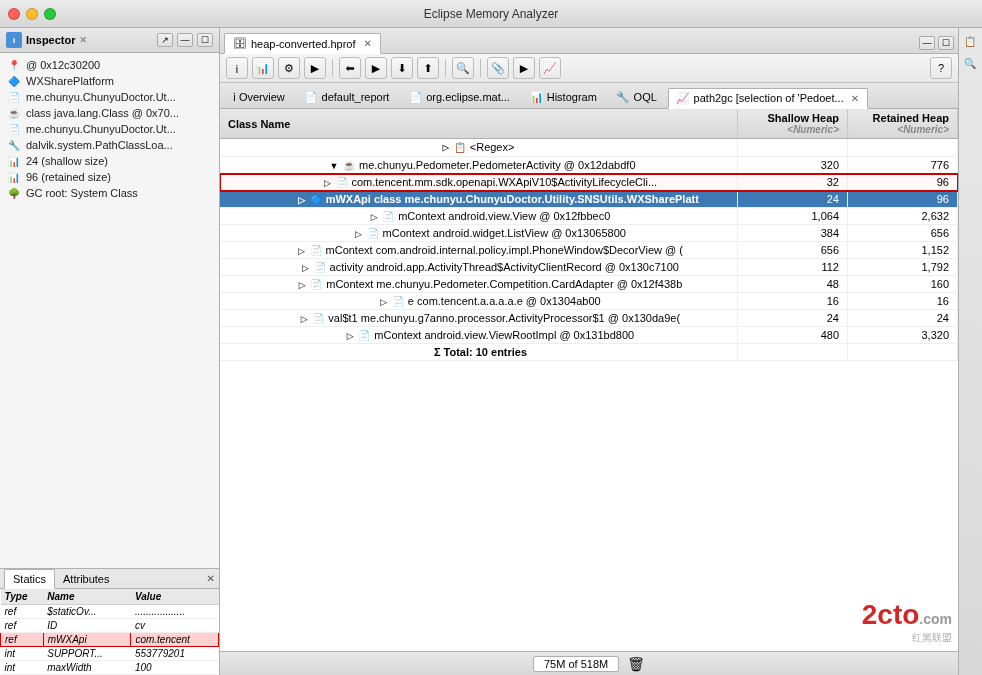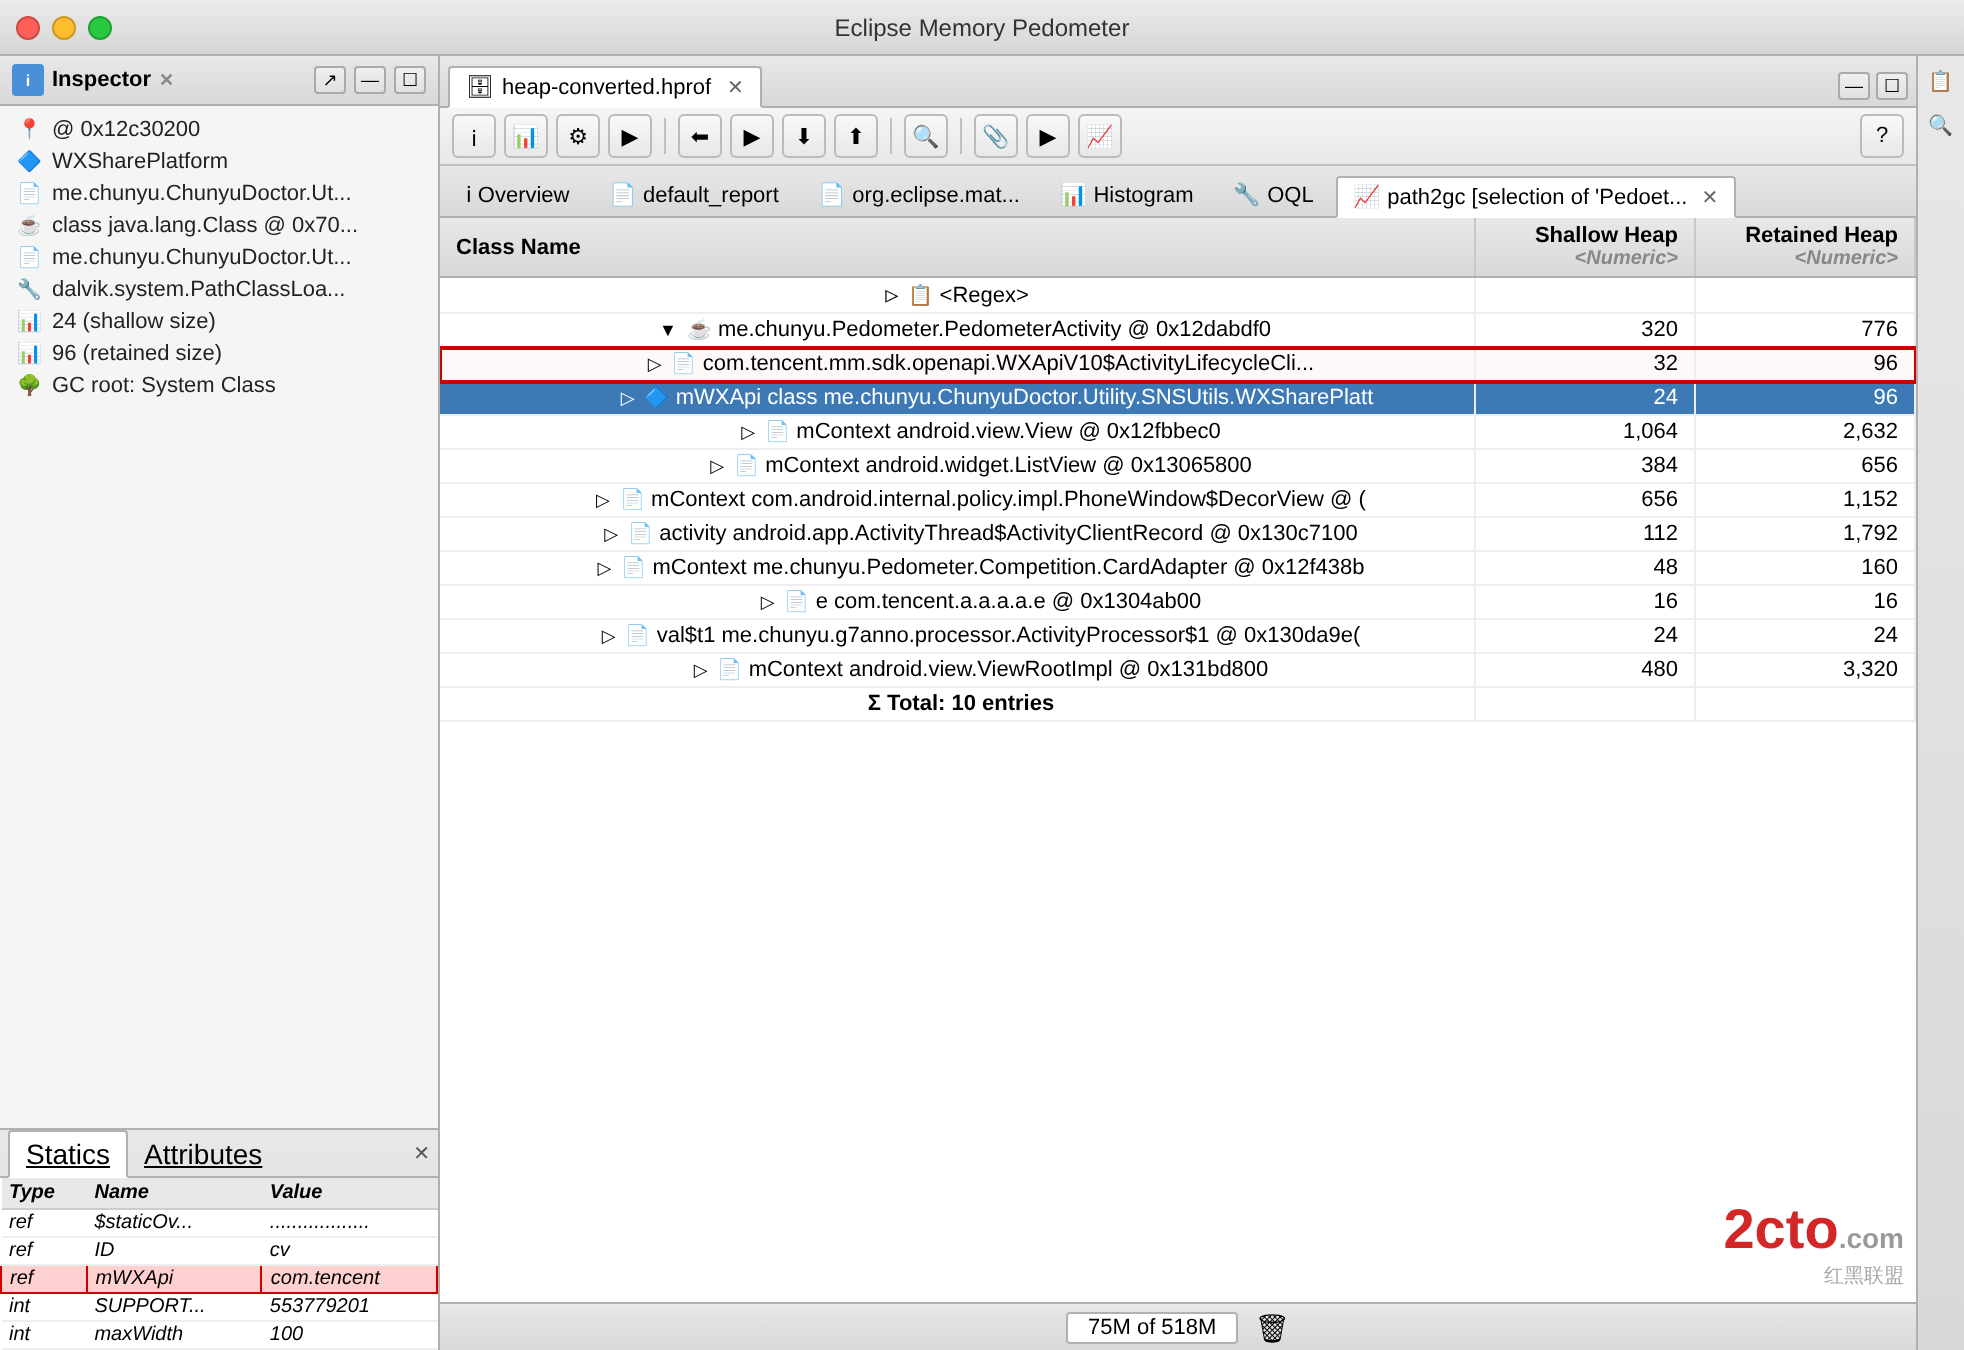--- a/index.html
+++ b/index.html
@@ -136,25 +136,24 @@
     }
     .tab-header-row {
       display: flex;
       align-items: center;
       padding: 0 4px;
       border-bottom: 1px solid #b0b0b0;
       position: relative;
     }
     .tab-btn {
       padding: 3px 8px;
-      font-size: 14px;
+      font-size: 11px;
       cursor: pointer;
       border: none;
       background: transparent;
-      text-decoration: underline;
     }
     .tab-btn.active {
       background: white;
       border-left: 1px solid #b0b0b0;
       border-right: 1px solid #b0b0b0;
       border-top: 1px solid #b0b0b0;
       border-bottom: 1px solid white;
       margin-bottom: -1px;
       border-radius: 2px 2px 0 0;
     }
@@ -396,21 +395,21 @@
   </style>
 </head>
 <body>
 
 <div class="title-bar">
   <div class="title-bar-buttons">
     <div class="tb-btn tb-close"></div>
     <div class="tb-btn tb-min"></div>
     <div class="tb-btn tb-max"></div>
   </div>
-  <span class="title-text">Eclipse Memory Pedometer</span>
+  <span class="title-text">Eclipse Memory Analyzer</span>
 </div>
 
 <div class="main-container">
 
   <div class="left-panel">
     <div class="left-header">
       <div class="left-header-title">
         <span class="inspector-icon">i</span>
         <span>Inspector</span>
         <span style="font-size:9px;color:#888">✕</span>
@@ -612,21 +611,21 @@
               <span style="font-size:9px;">▷</span>
               <span style="margin-left:2px;font-size:10px;">📄</span>
               <span>com.tencent.mm.sdk.openapi.WXApiV10$ActivityLifecycleCli...</span>
             </td>
             <td class="right" style="background:#fff8f8;">32</td>
             <td class="right" style="background:#fff8f8;">96</td>
           </tr>
 
 
           <tr class="list-item row-selected">
-            <td style="padding-left:48px; font-weight:normal;">
+            <td style="padding-left:48px; font-weight:bold;">
               <span style="font-size:9px;">▷</span>
               <span style="margin-left:2px;font-size:10px;">🔷</span>
               <span>mWXApi  class me.chunyu.ChunyuDoctor.Utility.SNSUtils.WXSharePlatt</span>
             </td>
             <td class="right">24</td>
             <td class="right">96</td>
           </tr>
 
           <tr class="list-item">
             <td style="padding-left:32px;">

